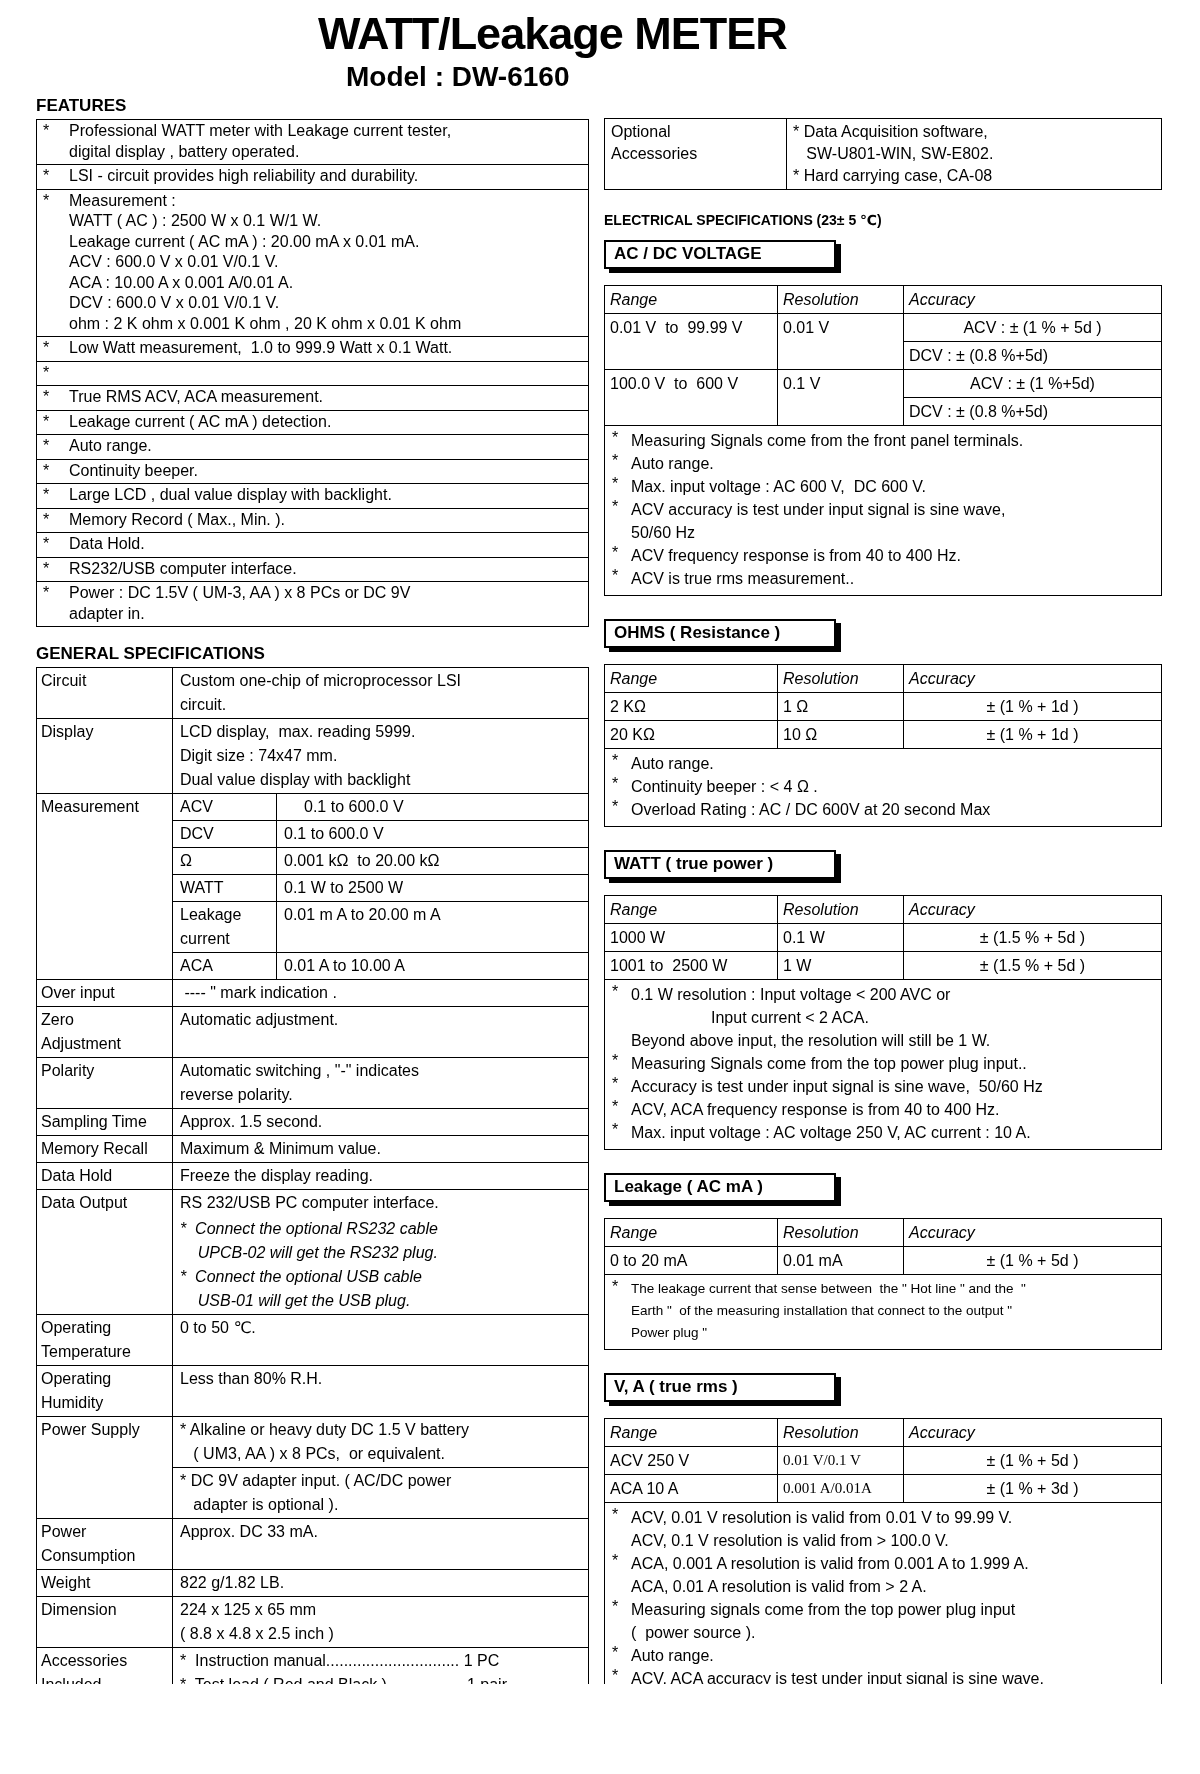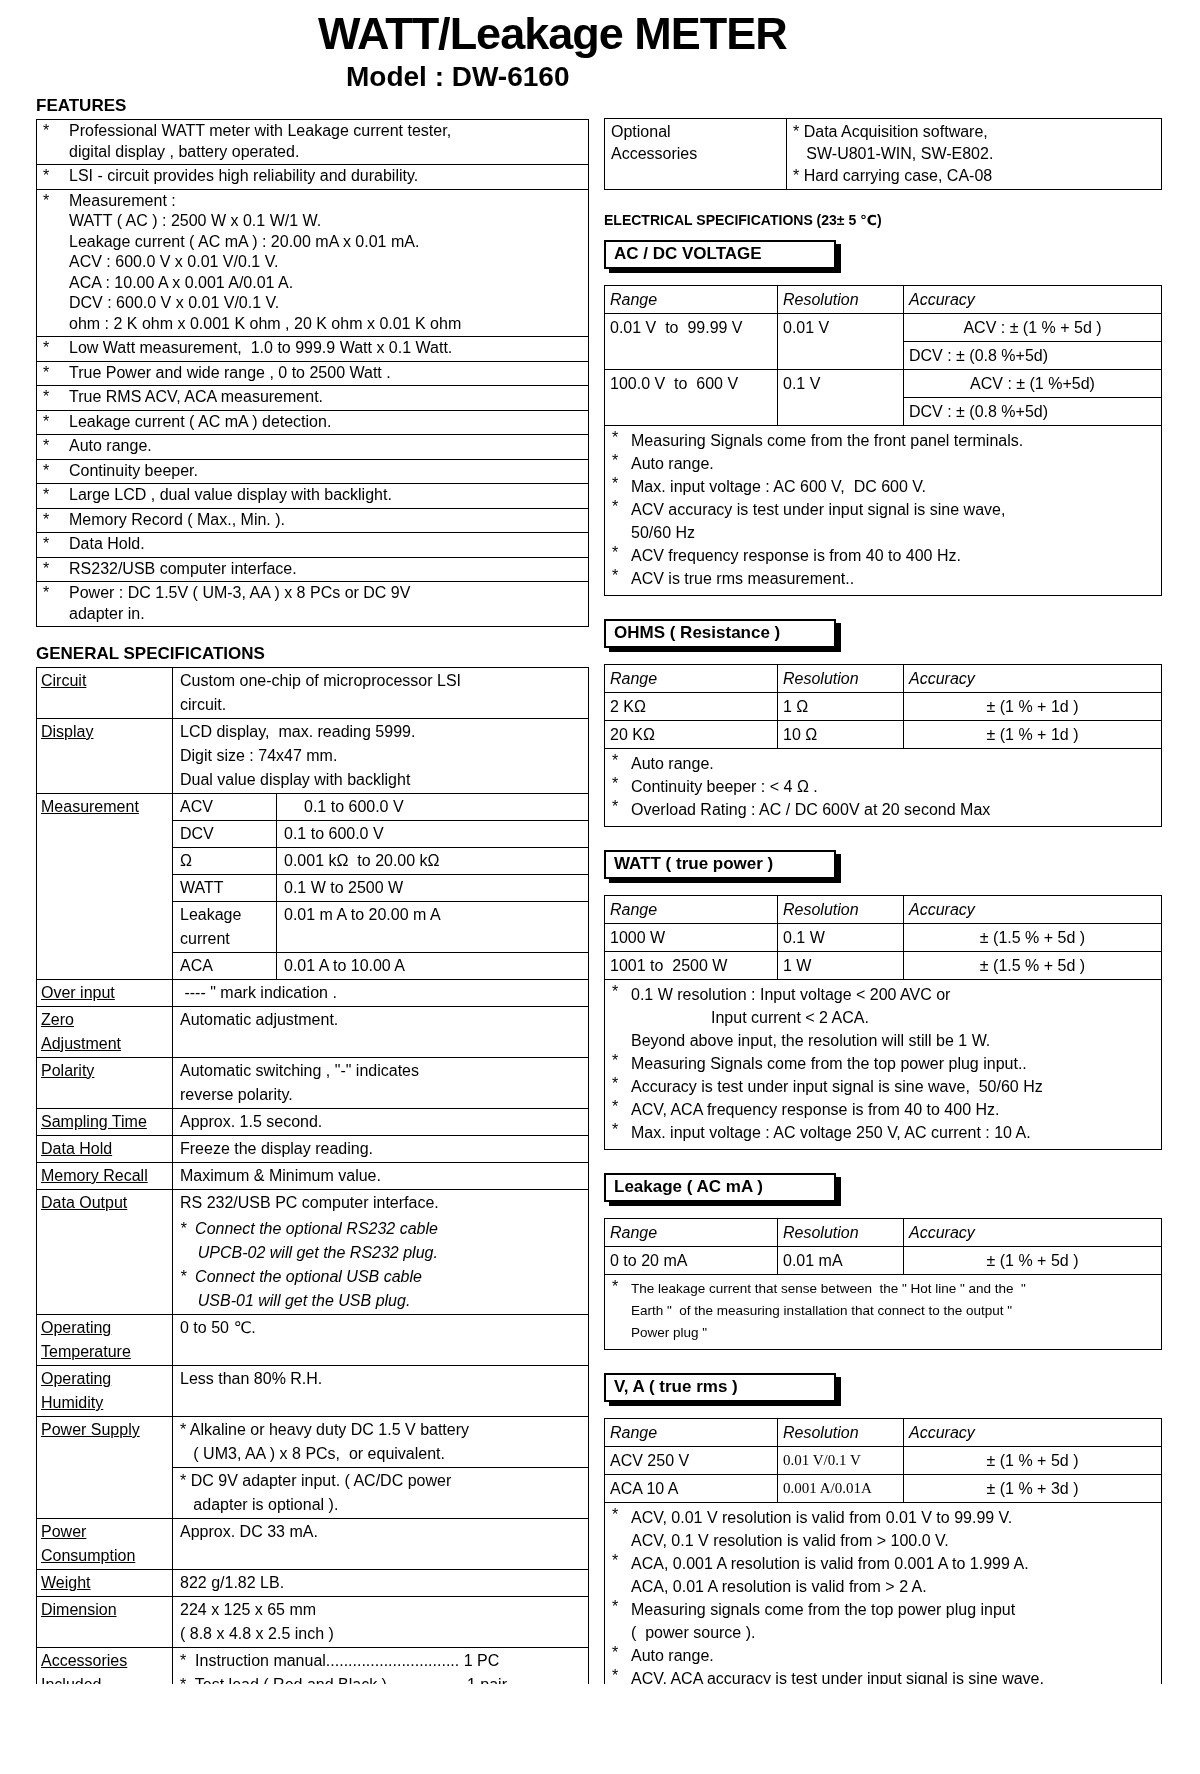--- a/index.html
+++ b/index.html
@@ -16,21 +16,21 @@
   
   .features-table{border:1px solid #000;font-size:16px;}
   .feat-row{display:grid;grid-template-columns:26px 1fr;border-top:1px solid #000;
             padding:1px 4px 2px 6px;line-height:20.5px;}
   .feat-row:first-child{border-top:none;}
   .ast{font-size:16px;}
   
   .gen-table{border:1px solid #000;font-size:16px;line-height:24px;}
   .gen-row{display:grid;grid-template-columns:136px 1fr;border-top:1px solid #000;}
   .gen-row:first-child{border-top:none;}
-  .gen-label{border-right:1px solid #000;padding:1px 3px 1px 4px;text-decoration:underline;}
+  .gen-label{border-right:1px solid #000;padding:1px 3px 1px 4px;}
   .gen-value{padding:1px 4px 1px 7px;}
   .gen-value.nopad{padding:0;}
   .gen-sub-row{display:grid;grid-template-columns:104px 1fr;border-top:1px solid #000;}
   .gen-sub-row:first-child{border-top:none;gap:20px;}
   .gen-sub-label{border-right:1px solid #000;padding:1px 4px 1px 7px;}
   .gen-sub-value{padding:1px 4px 1px 7px;}
   .gen-block{padding:1px 4px 1px 7px;}
   .gen-block.divided{border-top:1px solid #000;}
   .italic{font-style:italic;}
   .gen-row.tall>div{padding-bottom:30px;}
@@ -93,21 +93,20 @@
 ACA : 10.00 A x 0.001 A/0.01 A.
 DCV : 600.0 V x 0.01 V/0.1 V.
 ohm : 2 K ohm x 0.001 K ohm , 20 K ohm x 0.01 K ohm</span>
         </div>
         <div class="feat-row">
           <span class="ast">*</span>
           <span class="pre">Low Watt measurement,  1.0 to 999.9 Watt x 0.1 Watt.</span>
         </div>
         <div class="feat-row">
           <span class="ast">*</span>
-          <span class="pre">True Power and wide range , 0 to 2500 Watt .</span>
         </div>
         <div class="feat-row">
           <span class="ast">*</span>
           <span class="pre">True RMS ACV, ACA measurement.</span>
         </div>
         <div class="feat-row">
           <span class="ast">*</span>
           <span class="pre">Leakage current ( AC mA ) detection.</span>
         </div>
         <div class="feat-row">
@@ -195,26 +194,26 @@
         <div class="gen-row">
           <div class="gen-label pre">Polarity</div>
           <div class="gen-value pre">Automatic switching , "-" indicates
 reverse polarity.</div>
         </div>
         <div class="gen-row">
           <div class="gen-label pre">Sampling Time</div>
           <div class="gen-value pre">Approx. 1.5 second.</div>
         </div>
         <div class="gen-row">
+          <div class="gen-label pre">Memory Recall</div>
+          <div class="gen-value pre">Maximum &amp; Minimum value.</div>
+        </div>
+        <div class="gen-row">
           <div class="gen-label pre">Data Hold</div>
           <div class="gen-value pre">Freeze the display reading.</div>
-        </div>
-        <div class="gen-row">
-          <div class="gen-label pre">Memory Recall</div>
-          <div class="gen-value pre">Maximum &amp; Minimum value.</div>
         </div>
         <div class="gen-row">
           <div class="gen-label pre">Data Output</div>
           <div class="gen-value nopad">
             <div class="gen-block pre">RS 232/USB PC computer interface.</div>
             <div class="gen-block pre italic">*  Connect the optional RS232 cable
     UPCB-02 will get the RS232 plug.
 *  Connect the optional USB cable
     USB-01 will get the USB plug.</div>
           </div>

